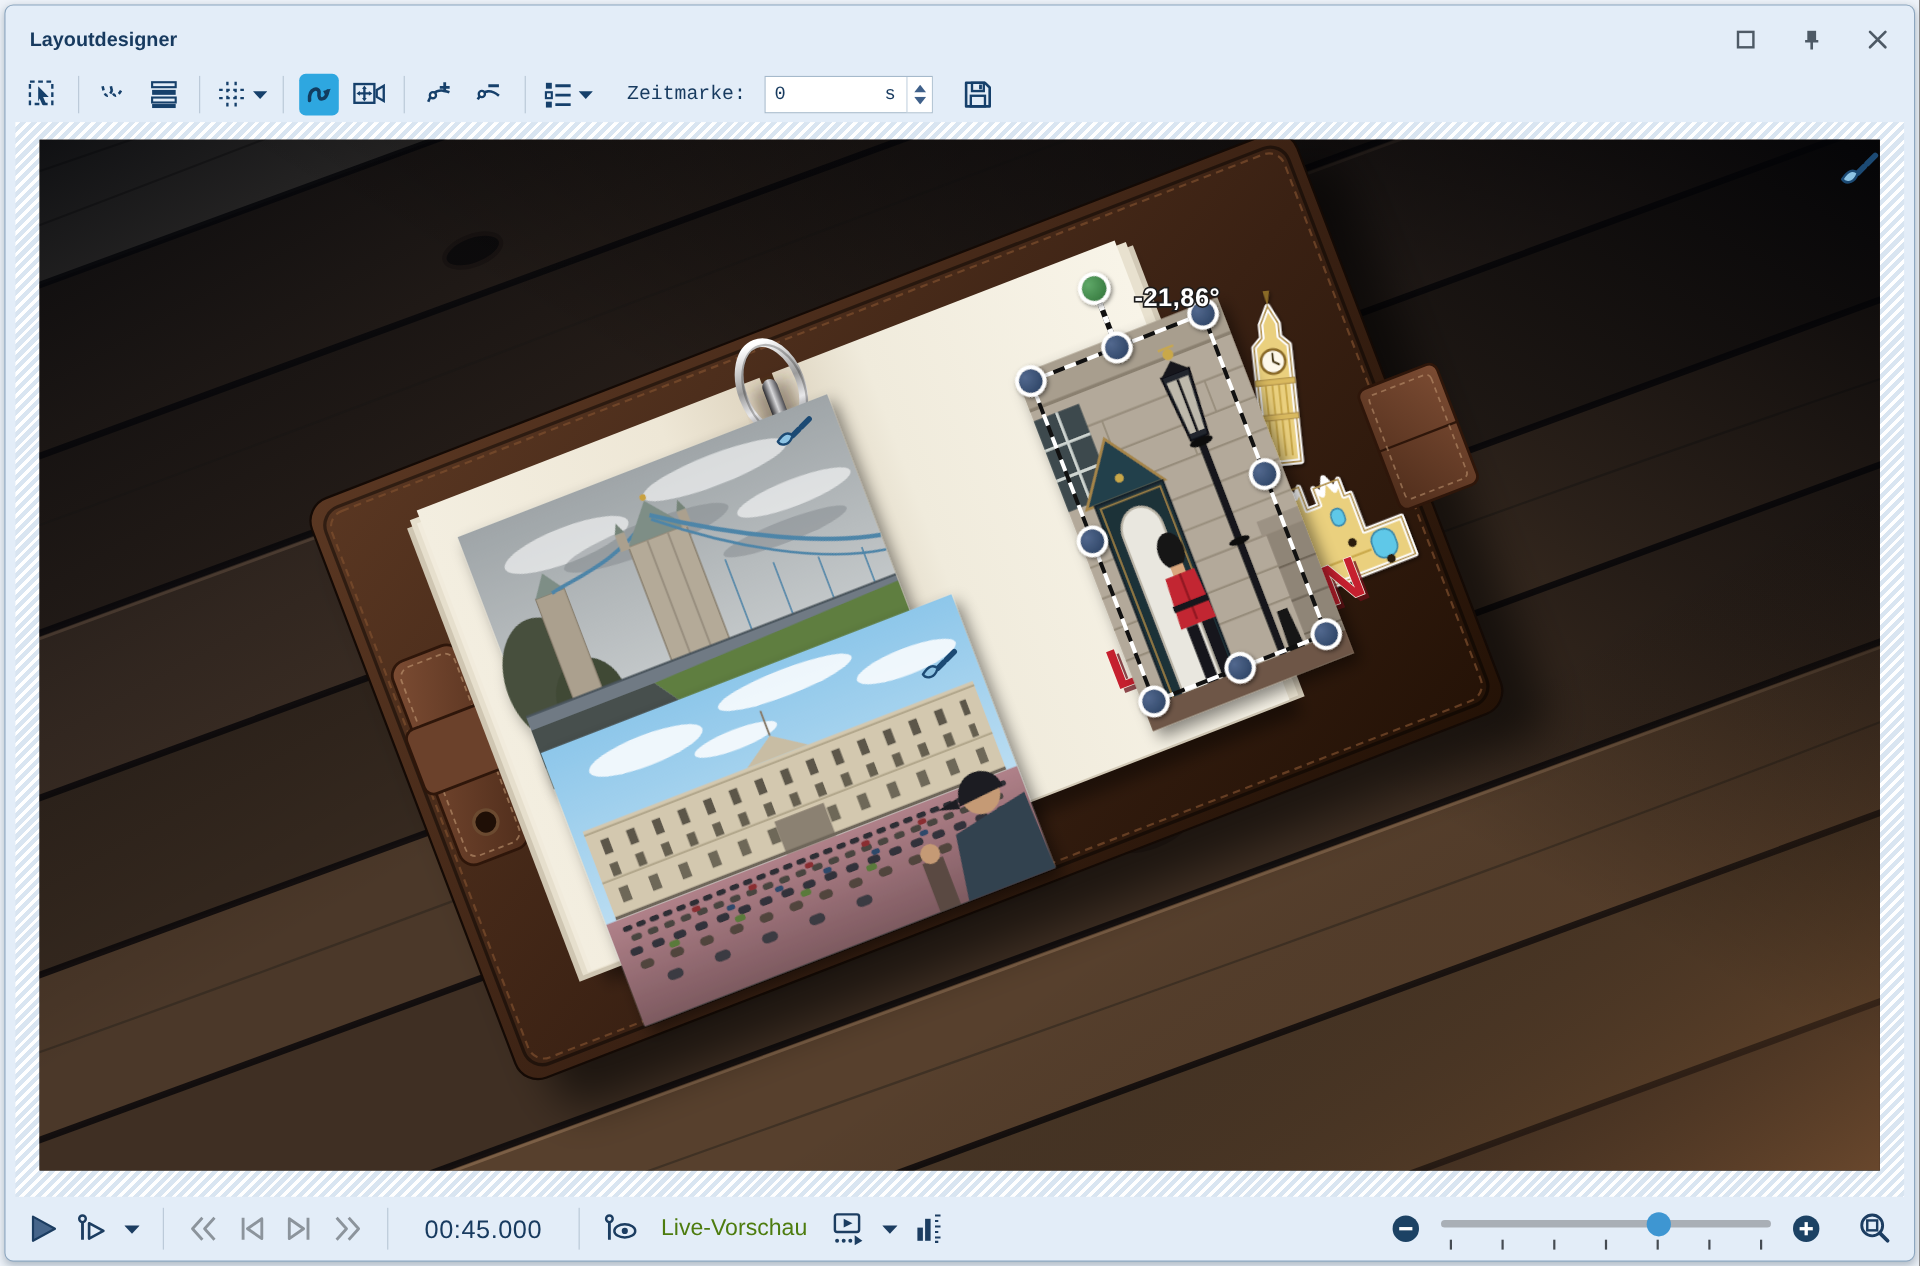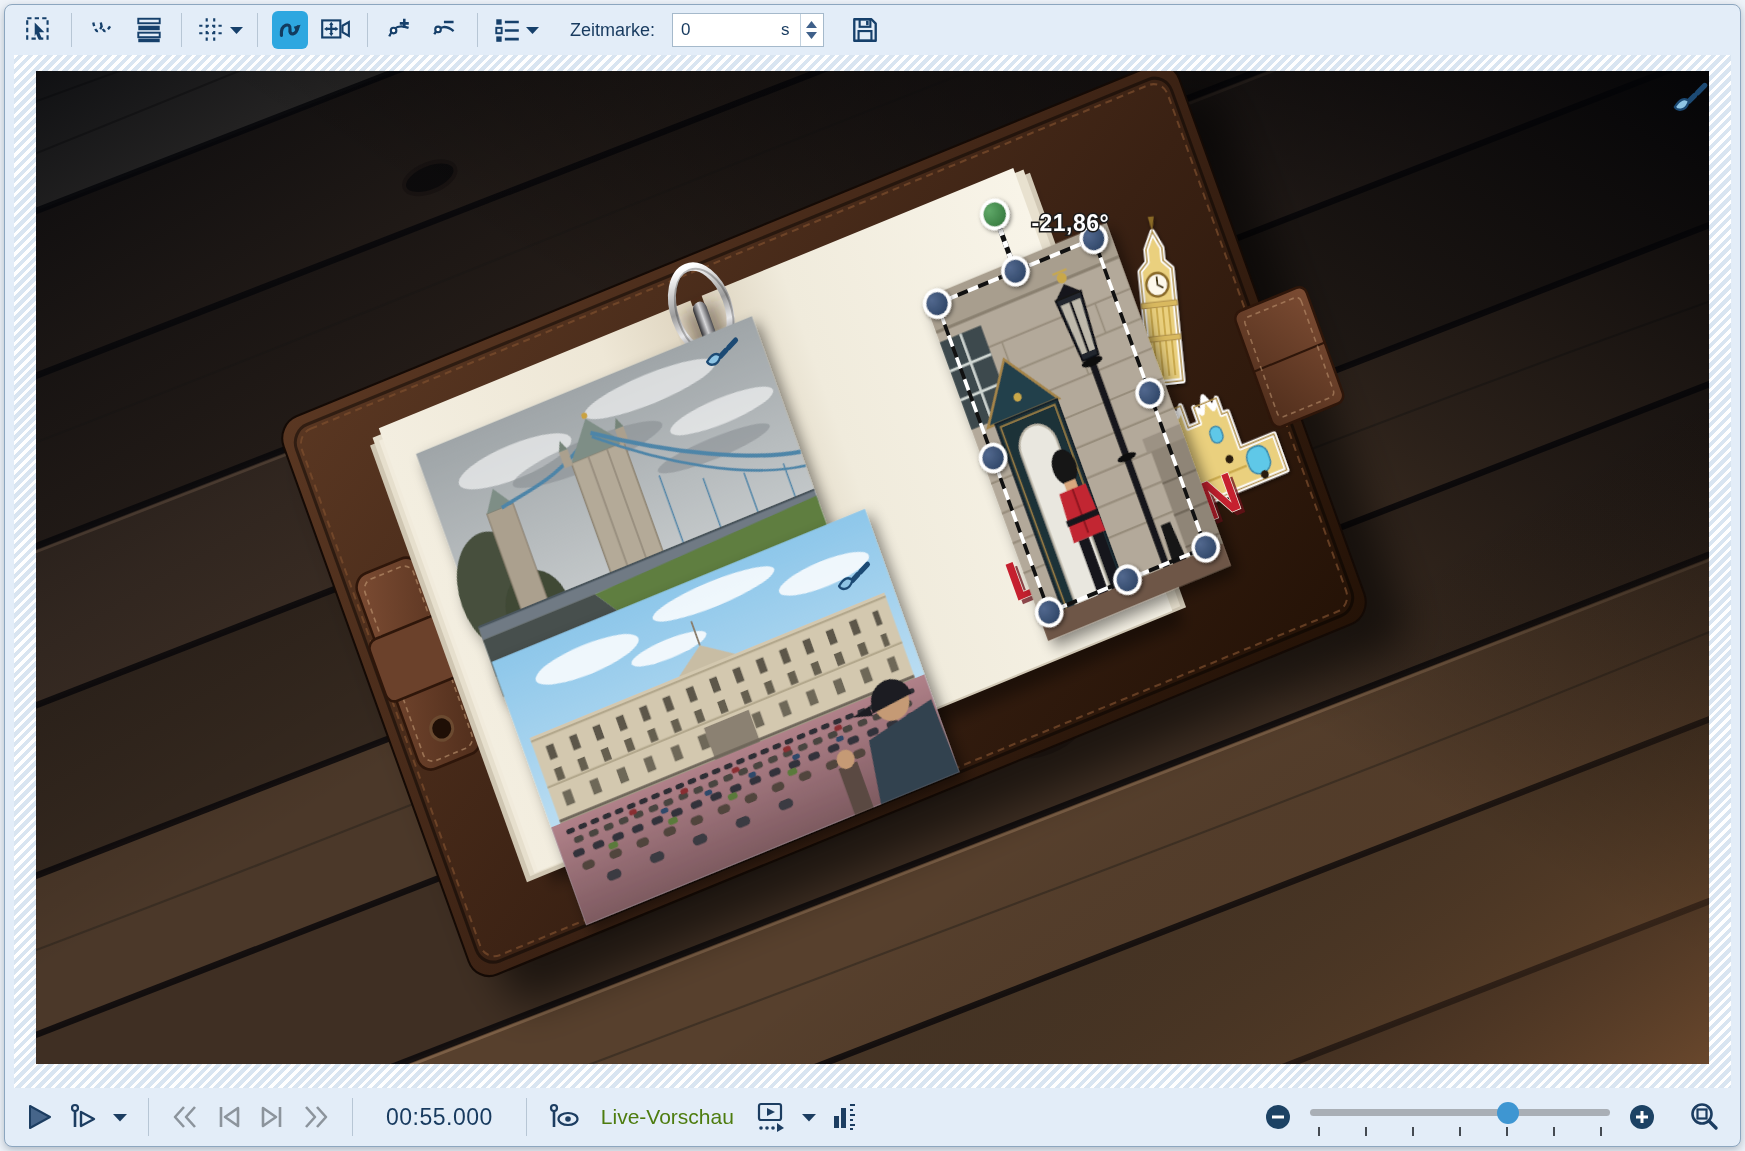--- a/index.html
+++ b/index.html
@@ -2,21 +2,21 @@
 <html><head>
 <meta charset="utf-8">
 <style>
   html,body{margin:0;padding:0;}
   body{width:1745px;height:1151px;background:#eef3f9;font-family:"Liberation Sans",sans-serif;position:relative;overflow:hidden;}
   .window{position:absolute;left:4px;top:4px;width:1735px;height:1141px;background:#e3edf8;border:1px solid #8ca6bf;border-radius:8px;box-shadow:0 3px 8px rgba(60,80,100,.35);display:flex;flex-direction:column;overflow:hidden;}
   .titlebar{height:50px;display:flex;align-items:center;padding:6px 20px 0 22px;flex:0 0 auto;}
   .title{font-size:18px;font-weight:bold;color:#173a5f;}
   .win-controls{margin-left:auto;display:flex;gap:34px;align-items:center;}
   .win-btn{width:26px;height:26px;display:flex;align-items:center;justify-content:center;cursor:default;}
-  .toolbar{height:50px;display:flex;align-items:center;padding:0 16px;gap:9px;flex:0 0 auto;}
+  .toolbar{height:50px;display:flex;align-items:center;padding:0 16px;gap:9px;flex:0 0 auto;font-family:Liberation Mono, monospace;}
   .tbtn{min-width:36px;height:38px;border-radius:6px;display:flex;align-items:center;justify-content:center;gap:4px;}
   .tbtn.active{background:#2ea7e0;}
   .sep{width:1px;height:34px;background:#b7c6d5;margin:0 5px;flex:0 0 auto;}
   .bsep{width:1px;height:38px;background:#b7c6d5;margin:0 6px;flex:0 0 auto;}
   .zeit-label{font-size:18px;color:#173a5f;margin:0 8px 0 22px;}
   .zeit-box{display:flex;align-items:stretch;background:#fff;border:1px solid #a5b9cb;height:32px;}
   input.zeit-input{border:none;outline:none;width:92px;font-size:17px;color:#173a5f;padding:0 8px;font-family:inherit;background:transparent;}
   .zeit-unit{font-size:17px;color:#173a5f;display:flex;align-items:center;padding-right:10px;}
   .spinner{display:flex;flex-direction:column;border-left:1px solid #c3d2df;width:22px;align-items:center;justify-content:center;gap:4px;background:#fff;}
   .save-btn{margin-left:14px;}
@@ -33,20 +33,42 @@
   .track{position:absolute;left:0;right:0;top:11px;height:7px;border-radius:4px;background:#a9afb6;}
   .thumb{position:absolute;top:4px;left:calc(66% - 11px);width:22px;height:22px;border-radius:50%;background:#3e96d2;}
   .ticks{position:absolute;top:29px;left:8px;right:8px;display:flex;justify-content:space-between;}
   .tick{width:2px;height:9px;background:#454b52;}
 </style>
 </head>
 <body>
 
 <div class="window">
 
+  <div class="titlebar">
+    <span class="title">Layoutdesigner</span>
+    <div class="win-controls">
+      <span class="win-btn">
+        <svg width="22" height="22" viewBox="0 0 22 22">
+            <rect x="4" y="4" width="14" height="14" fill="none" stroke="#4e5a66" stroke-width="2.2"></rect>
+          </svg>
+      </span>
+      <span class="win-btn">
+        <svg width="22" height="22" viewBox="0 0 22 22">
+          <rect x="7" y="3" width="8" height="9" fill="#4e5a66"></rect>
+            <line x1="5" y1="12.5" x2="17" y2="12.5" stroke="#4e5a66" stroke-width="2.2"></line>
+            <line x1="11" y1="13" x2="11" y2="20" stroke="#4e5a66" stroke-width="2.4"></line>
+        </svg>
+      </span>
+      <span class="win-btn">
+        <svg width="22" height="22" viewBox="0 0 22 22">
+            <path d="M4,4 L18,18 M18,4 L4,18" stroke="#4e5a66" stroke-width="2.4" stroke-linecap="round"></path>
+          </svg>
+      </span>
+    </div>
+  </div>
 
   <div class="toolbar">
     <div class="tbtn">
       <svg width="30" height="30" viewBox="0 0 28 28">
         <rect x="3" y="3" width="19" height="19" fill="none" stroke="#16406b" stroke-width="2" stroke-dasharray="4 3"></rect>
         <path d="M10,7 L19,16 L14.2,16 L16.6,21.6 L13.6,22.9 L11.2,17.4 L10,20 Z" fill="#16406b"></path>
       </svg>
     </div>
     <div class="sep"></div>
     <div class="tbtn">
@@ -582,21 +604,21 @@
           <line x1="22" y1="4" x2="22" y2="24" stroke="#8c949c" stroke-width="2.6"></line>
           <polygon points="5,5 18,14 5,23" fill="none" stroke="#8c949c" stroke-width="2.6" stroke-linejoin="round"></polygon>
         </svg>
     </span>
     <span class="pbtn">
       <svg width="30" height="28" viewBox="0 0 30 28">
           <path d="M5,4 L14,14 L5,24 M16,4 L25,14 L16,24" fill="none" stroke="#8c949c" stroke-width="2.6" stroke-linejoin="round"></path>
         </svg>
     </span>
     <div class="bsep"></div>
-    <span class="time">00:55.000</span>
+    <span class="time">00:45.000</span>
     <div class="bsep"></div>
     <span class="pbtn">
       <svg width="32" height="28" viewBox="0 0 32 28">
         <circle cx="6" cy="5" r="3" fill="none" stroke="#1c3d61" stroke-width="2.2"></circle>
         <line x1="6" y1="8" x2="6" y2="24" stroke="#1c3d61" stroke-width="2.6"></line>
         <ellipse cx="20" cy="16" rx="9.5" ry="6" fill="none" stroke="#1c3d61" stroke-width="2.2"></ellipse>
         <circle cx="20" cy="16" r="2.8" fill="#1c3d61"></circle>
       </svg>
     </span>
     <span class="live-label">Live-Vorschau</span>

